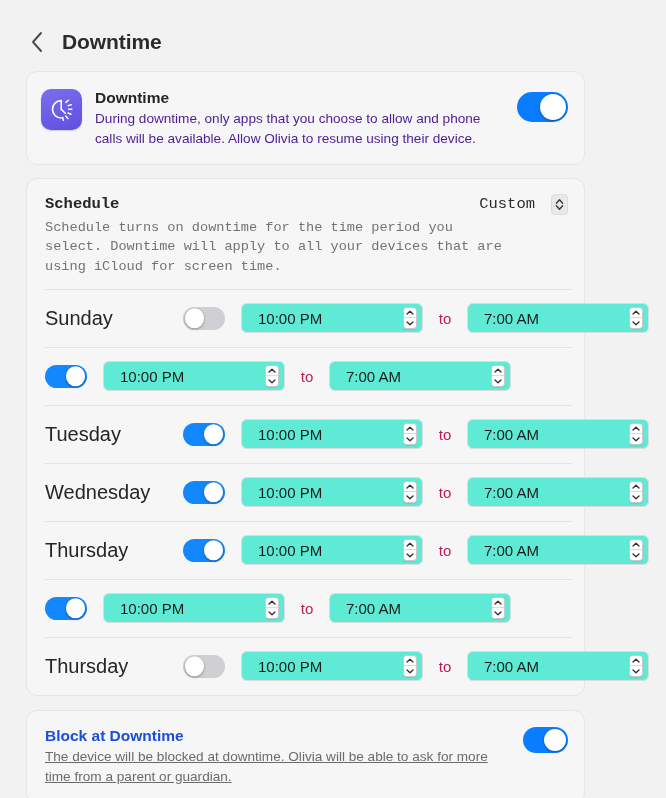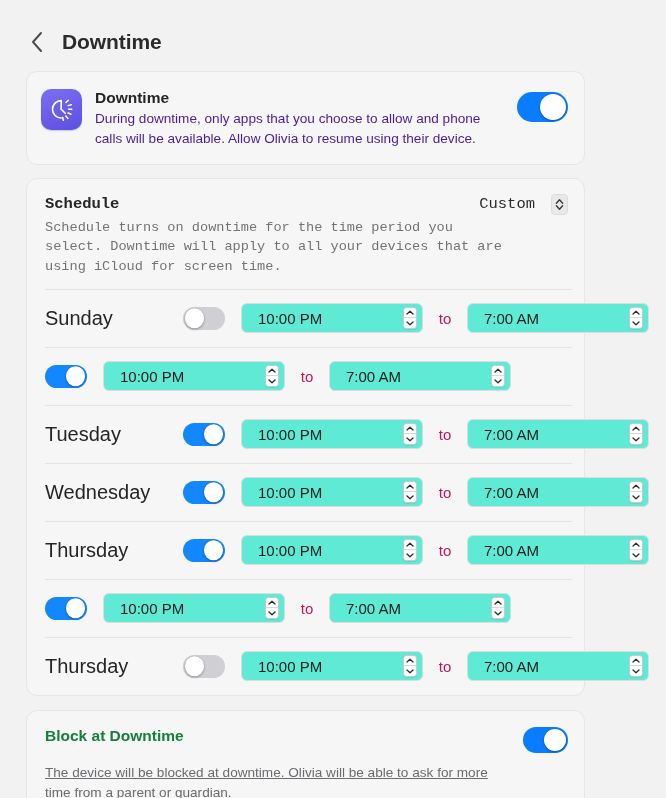--- a/index.html
+++ b/index.html
@@ -246,23 +246,23 @@
     margin-top: 14px;
     padding: 15px 16px 17px 18px;
     display: flex;
     align-items: flex-start;
     gap: 12px;
   }
   .block-text { flex: 1 1 auto; min-width: 0; }
   .block-title {
     font-size: 15.5px;
     font-weight: bold;
-    color: #15803d;
+    color: #1d4ed8;
     line-height: 1.25;
-    margin-bottom: 18px;
+    margin-bottom: 2px;
   }
   .block-desc {
     font-size: 13.6px;
     color: #6b6b6f;
     line-height: 1.42;
     max-width: 525px;
     text-decoration: underline;
   }
   .block-toggle-wrap { flex: 0 0 auto; padding-top: 1px; }
 </style>

